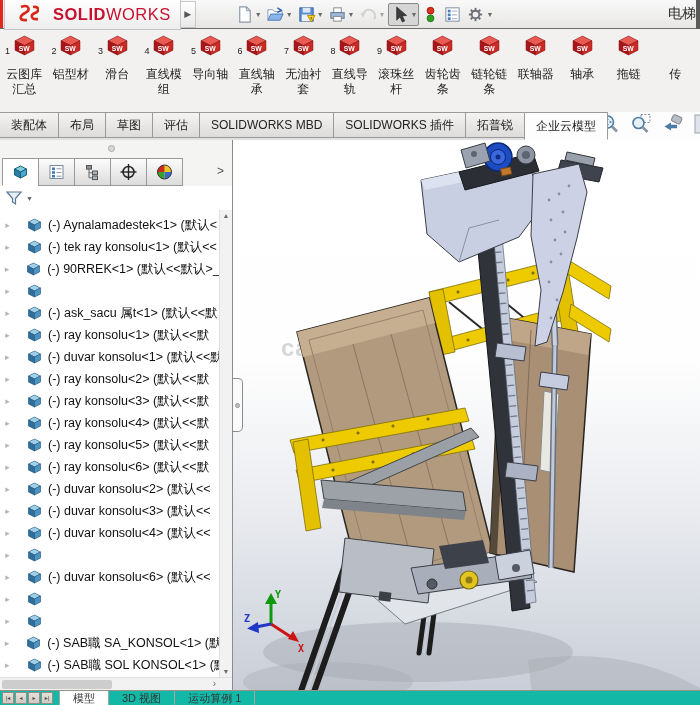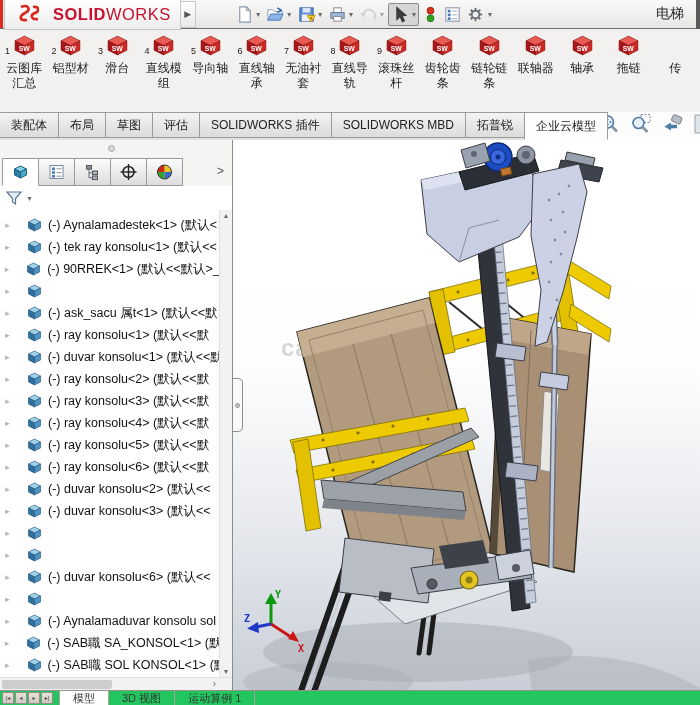--- a/index.html
+++ b/index.html
@@ -12,30 +12,30 @@
 .logo-box { height:32px; margin-left:4px; padding:0 9px; background:linear-gradient(#ffffff,#ededed); border:1px solid #c6c6c6; display:flex; align-items:center; gap:14px; }
 .logo-brand { font-size:16.5px; letter-spacing:.5px; color:#c8102e; }
 .logo-brand b { font-weight:bold; }
 .flyout-btn { width:15px; height:27px; display:flex; align-items:center; justify-content:center; font-size:9px; color:#555; border:1px solid #c6c6c6; border-left:none; background:linear-gradient(#fff,#e8e8e8); cursor:pointer; }
 .tb-icons { display:flex; align-items:center; margin-left:38px; gap:2px; }
 .tbtn { display:flex; align-items:center; padding:1px 1px; border-radius:2px; }
 .tbtn svg { display:block; }
 .tbtn .caret { font-size:7px; color:#6a6a6a; margin-left:1px; }
 .tbtn.pressed { background:#d6d6d6; border:1px solid #8a8a8a; }
 .tbtn.disabled { opacity:.55; }
-.doc-title { margin-left:auto; margin-right:12px; font-size:14px; color:#2a2a2a; white-space:nowrap; }
+.doc-title { margin-left:auto; margin-right:0; font-size:14px; color:#2a2a2a; white-space:nowrap; }
 .edge-strip { width:4px; height:29px; background:#5a5a5a; }
 
 
 .ribbon { height:83px; background:#f2f1ef; display:flex; align-items:flex-start; padding:6px 0 0 1px; overflow:hidden; }
 .rib-item { width:46.5px; flex:0 0 46.5px; text-align:center; cursor:pointer; }
 .rib-ic { position:relative; height:24px; }
 .rib-ic svg { display:inline-block; }
 .keytip { position:absolute; left:4px; top:11px; font-size:9px; color:#222; }
-.rib-lab { font-size:12px; line-height:14.5px; color:#1c1c1c; margin-top:2px; }
+.rib-lab { font-size:12px; line-height:14.5px; color:#1c1c1c; margin-top:8px; }
 
 
 .tabrow { height:28px; display:flex; background:linear-gradient(#efeeec,#e2e1df); }
 .ctab { height:26px; line-height:25px; padding:0 11px; font-size:12px; color:#222; background:linear-gradient(#f4f3f2,#dddcda); border:1px solid #9a9a9a; margin-left:-1px; white-space:nowrap; cursor:pointer; }
 .ctab.active { background:#fdfdfe; height:28px; line-height:27px; border-bottom:1px solid #fdfdfe; }
 .tab-filler { flex:1; height:28px; background:#fdfdfe; display:flex; align-items:center; justify-content:flex-end; gap:10px; overflow:hidden; padding-left:6px; }
 .hud-ic { flex:0 0 auto; cursor:pointer; }
 .hud-ic:last-child { margin-right:-16px; }
 
 
@@ -62,21 +62,21 @@
 
 .viewport { position:relative; flex:1; overflow:hidden; background:linear-gradient(180deg,#ffffff 0%,#fefefe 40%,#e9ebef 68%,#c9ced8 100%); }
 .watermark { position:absolute; left:48px; top:194px; font-size:24px; font-weight:bold; color:rgba(150,150,150,.38); letter-spacing:1px; }
 .model-svg { position:absolute; left:0; top:0; }
 .splitter-tab { position:absolute; left:0; top:238px; width:10px; height:54px; background:#fafafa; border:1px solid #8c8c8c; border-left:none; border-radius:0 5px 5px 0; cursor:pointer; }
 .splitter-tab .dot { position:absolute; left:2px; top:24px; width:5px; height:5px; border-radius:50%; background:#c2c2c2; border:1px solid #979797; }
 .triad { position:absolute; left:10px; bottom:36px; }
 .triad text { font-size:10px; font-weight:bold; font-family:"DejaVu Sans Mono",monospace; }
 
 
-.statusbar { height:15px; background:#22c55e; border-top:1px solid #979288; display:flex; align-items:stretch; font-size:11px; }
+.statusbar { height:15px; background:#14b8a6; border-top:1px solid #979288; display:flex; align-items:stretch; font-size:11px; }
 .nav-btns { display:flex; gap:1px; padding:1px 2px; }
 .nav-btn { width:12px; font-size:6px; line-height:11px; text-align:center; color:#4a4a4a; background:linear-gradient(#e6e2da,#cfcac1); border:1px solid #948f86; cursor:pointer; }
 .btabs { display:flex; margin-left:4px; }
 .btab { padding:0 13px; line-height:14px; color:#333; border-right:1px solid #aaa59c; cursor:pointer; white-space:nowrap; }
 .btab:first-child { border-left:1px solid #aaa59c; }
 .btab.active { background:#ffffff; }
 </style>
 </head>
 <body>
 
@@ -347,22 +347,22 @@
         </div>
       </div>
     </div>
 
   <div class="tabrow">
     <div style="display:flex;">
         <div class="ctab">装配体</div>
         <div class="ctab">布局</div>
         <div class="ctab">草图</div>
         <div class="ctab">评估</div>
+        <div class="ctab">SOLIDWORKS MBD</div>
         <div class="ctab">SOLIDWORKS 插件</div>
-        <div class="ctab">SOLIDWORKS MBD</div>
         <div class="ctab">拓普锐</div>
         <div class="ctab active">企业云模型</div>
       </div>
     <div class="tab-filler">
         <span class="hud-ic"><svg width="22" height="22" viewBox="0 0 22 22">
             <circle cx="9.5" cy="9" r="6" fill="#e8f0f8" stroke="#4d7ba8" stroke-width="1.6"></circle>
             <line x1="14" y1="13.5" x2="19" y2="18.5" stroke="#8a93a2" stroke-width="2.6"></line>
             <polygon points="9.5,4.6 8,6.8 11,6.8" fill="#4d7ba8"></polygon>
             <polygon points="9.5,13.4 8,11.2 11,11.2" fill="#4d7ba8"></polygon>
             <polygon points="5.1,9 7.3,7.5 7.3,10.5" fill="#4d7ba8"></polygon>
@@ -566,20 +566,21 @@
               </svg></span>
             <span class="tlabel">(-) duvar konsolu&lt;3&gt; (默认&lt;&lt;</span>
           </div>
           <div class="trow">
             <span class="tarr">▸</span>
             <span class="picon"><svg width="17" height="16" viewBox="0 0 16 16">
                 <polygon points="2,5 8,2 14,5 8,8" fill="#9fd0ea" stroke="#1e5377" stroke-width="0.6"></polygon>
                 <polygon points="2,5 8,8 8,14 2,11" fill="#2f6f9e" stroke="#1e5377" stroke-width="0.6"></polygon>
                 <polygon points="8,8 14,5 14,11 8,14" fill="#4d94c4" stroke="#1e5377" stroke-width="0.6"></polygon>
               </svg></span>
+            <span class="tlabel">(-) duvar konsolu&lt;4&gt; (默认&lt;&lt;</span>
           </div>
           <div class="trow">
             <span class="tarr">▸</span>
             <span class="picon"><svg width="17" height="16" viewBox="0 0 16 16">
                 <polygon points="2,5 8,2 14,5 8,8" fill="#9fd0ea" stroke="#1e5377" stroke-width="0.6"></polygon>
                 <polygon points="2,5 8,8 8,14 2,11" fill="#2f6f9e" stroke="#1e5377" stroke-width="0.6"></polygon>
                 <polygon points="8,8 14,5 14,11 8,14" fill="#4d94c4" stroke="#1e5377" stroke-width="0.6"></polygon>
               </svg></span>
           </div>
           <div class="trow">
@@ -599,21 +600,20 @@
                 <polygon points="8,8 14,5 14,11 8,14" fill="#4d94c4" stroke="#1e5377" stroke-width="0.6"></polygon>
               </svg></span>
           </div>
           <div class="trow">
             <span class="tarr">▸</span>
             <span class="picon"><svg width="17" height="16" viewBox="0 0 16 16">
                 <polygon points="2,5 8,2 14,5 8,8" fill="#9fd0ea" stroke="#1e5377" stroke-width="0.6"></polygon>
                 <polygon points="2,5 8,8 8,14 2,11" fill="#2f6f9e" stroke="#1e5377" stroke-width="0.6"></polygon>
                 <polygon points="8,8 14,5 14,11 8,14" fill="#4d94c4" stroke="#1e5377" stroke-width="0.6"></polygon>
               </svg></span>
-            <span class="tlabel">(-) Aynalamaduvar konsolu sol</span>
           </div>
           <div class="trow">
             <span class="tarr">▸</span>
             <span class="picon"><svg width="17" height="16" viewBox="0 0 16 16">
                 <polygon points="2,5 8,2 14,5 8,8" fill="#9fd0ea" stroke="#1e5377" stroke-width="0.6"></polygon>
                 <polygon points="2,5 8,8 8,14 2,11" fill="#2f6f9e" stroke="#1e5377" stroke-width="0.6"></polygon>
                 <polygon points="8,8 14,5 14,11 8,14" fill="#4d94c4" stroke="#1e5377" stroke-width="0.6"></polygon>
               </svg></span>
             <span class="tlabel">(-) SAB職 SA_KONSOL&lt;1&gt; (默认</span>
           </div>

